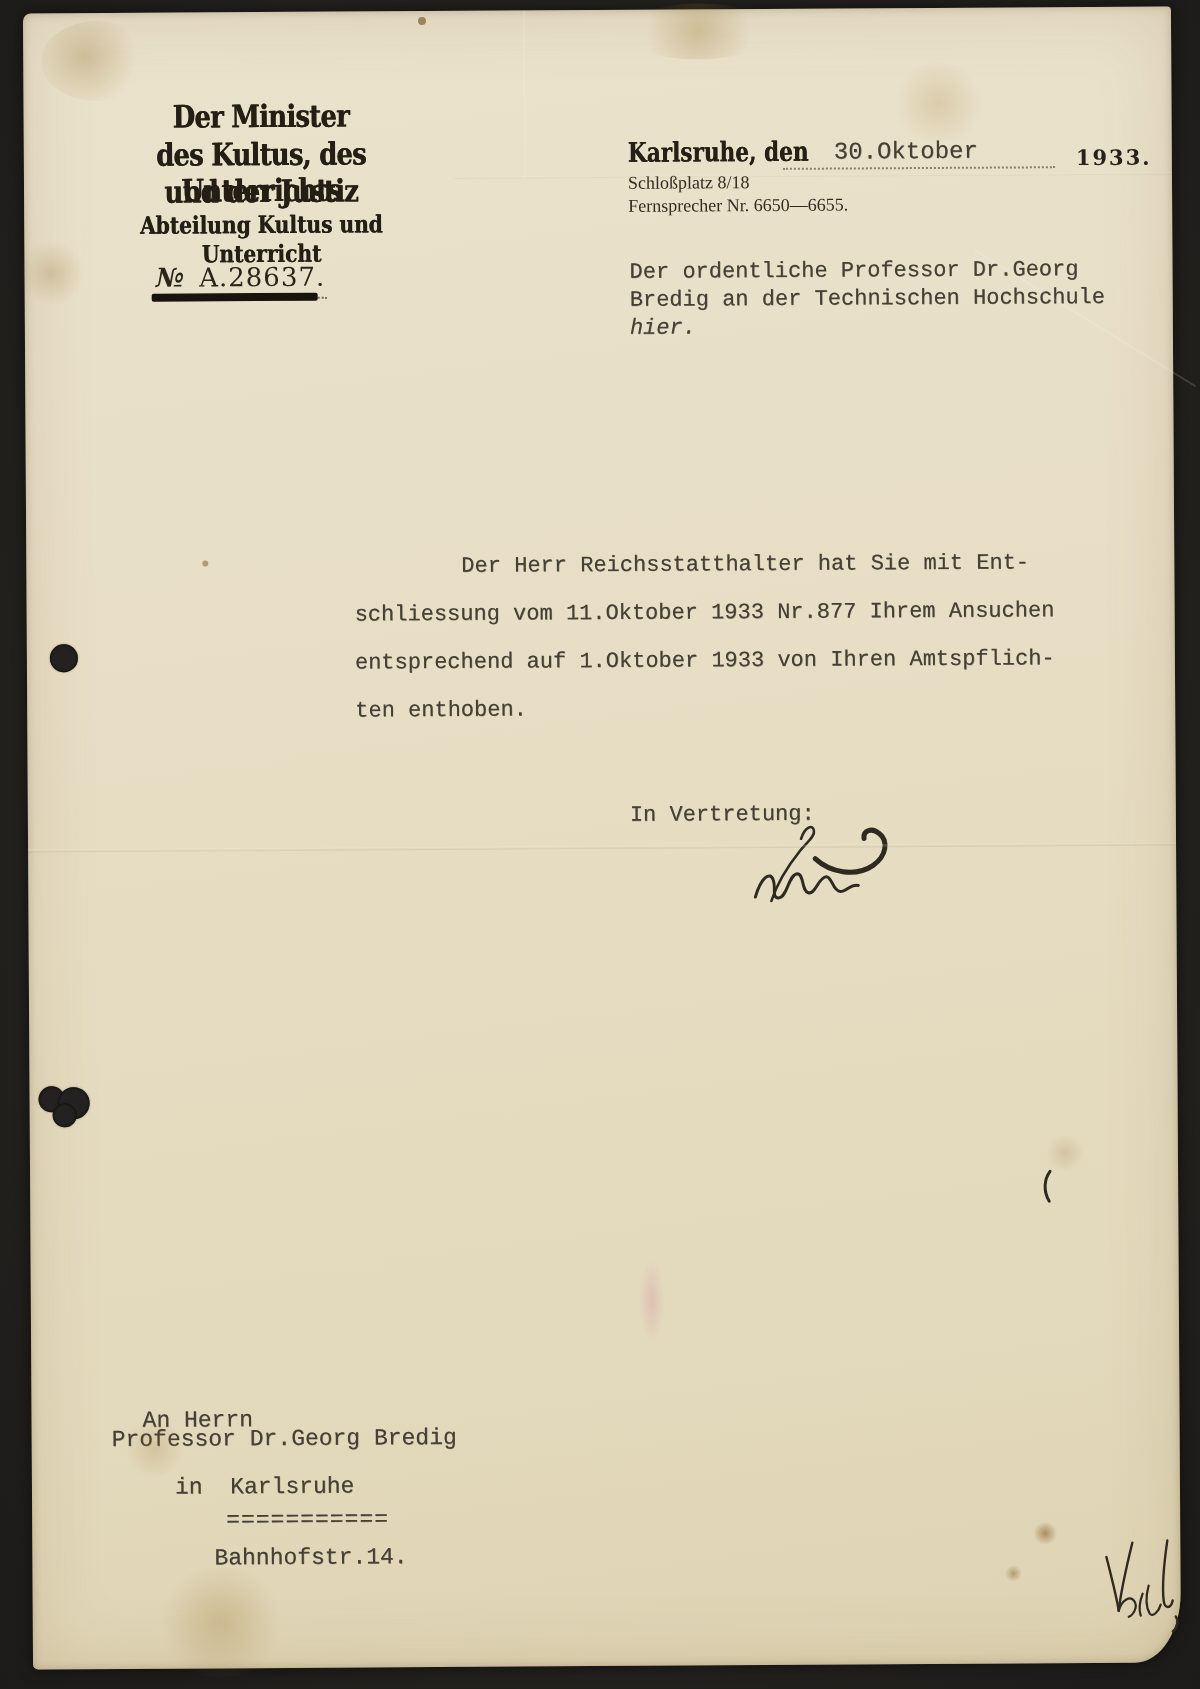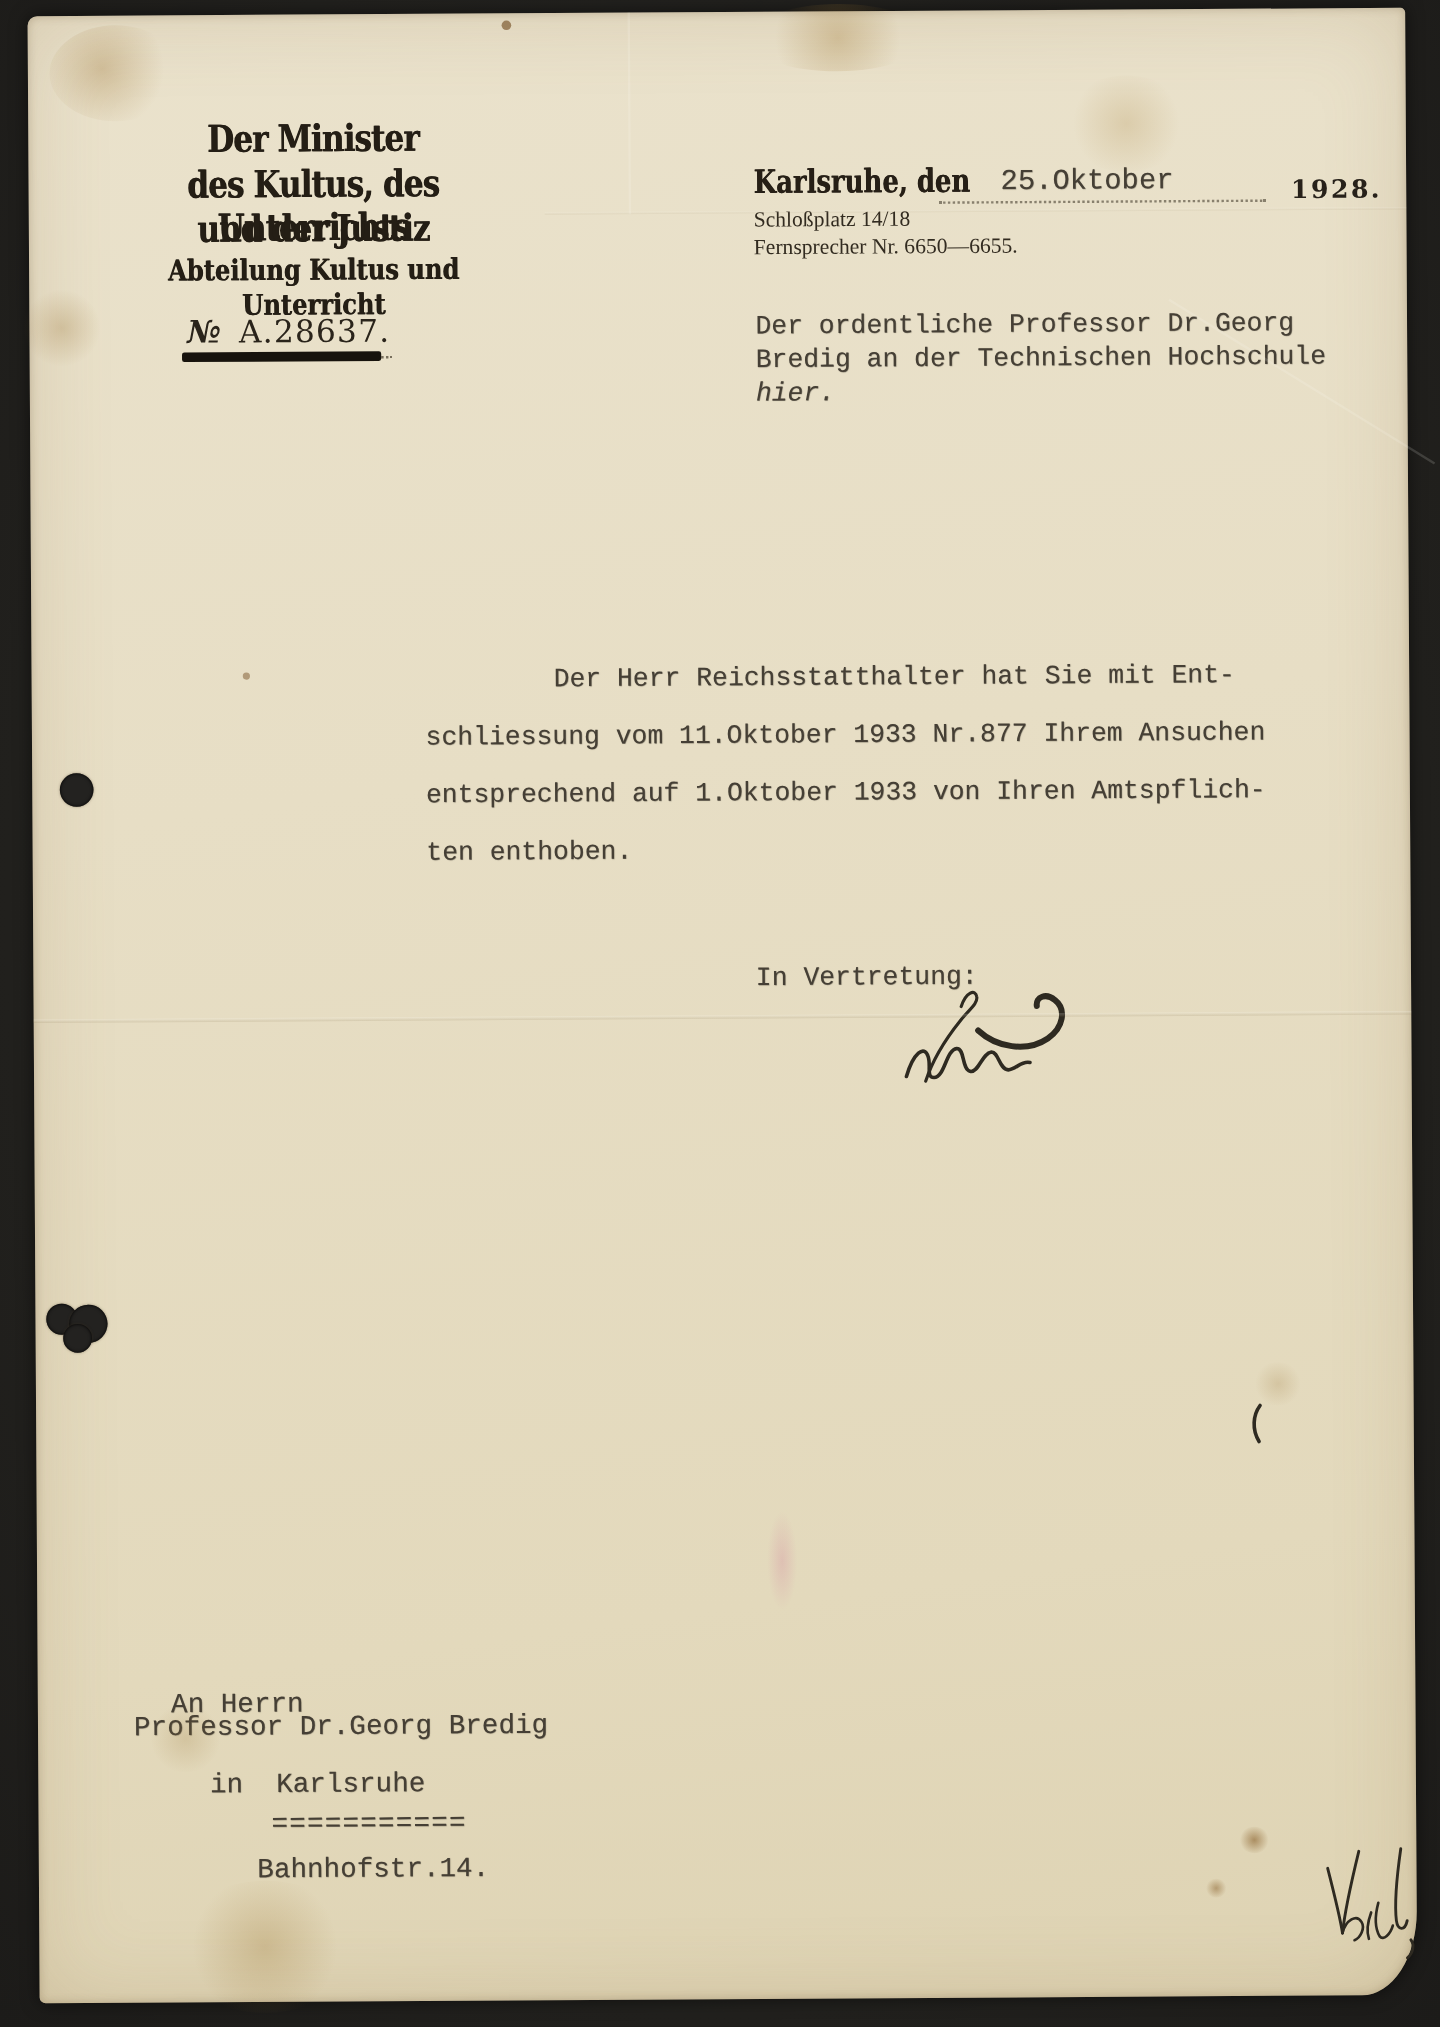--- a/index.html
+++ b/index.html
@@ -69,23 +69,23 @@
     <div class="lh-line fraktur" style="top:161px;font-size:31px;">und der Justiz</div>
     <div class="lh-line fraktur" style="top:198px;font-size:24px;letter-spacing:0;">Abteilung Kultus und Unterricht</div>
 
     <div class="filenum">
       <span class="no">№</span><span>A.28637.</span>
     </div>
     <div class="filenum-bar"></div>
 
     <div class="place">Karlsruhe, den</div>
     <div class="dotline"></div>
-    <div class="tw tw24" style="left:810px;top:130px;">25.Oktober</div>
-    <div class="year">1928.</div>
-    <div class="smallserif" style="top:163px;">Schloßplatz 14/18</div>
+    <div class="tw tw24" style="left:810px;top:130px;">30.Oktober</div>
+    <div class="year">1933.</div>
+    <div class="smallserif" style="top:163px;">Schloßplatz 8/18</div>
     <div class="smallserif" style="top:186px;">Fernsprecher Nr. 6650—6655.</div>
 
     <div class="tw tw22" style="left:605px;top:250px;">Der ordentliche Professor Dr.Georg</div>
     <div class="tw tw22" style="left:605px;top:278px;">Bredig an der Technischen Hochschule</div>
     <div class="tw tw22" style="left:605px;top:306px;font-style:italic;">hier.</div>
 
     <div class="tw tw22" style="left:435px;top:543px;">Der Herr Reichsstatthalter hat Sie mit Ent-</div>
     <div class="tw tw22" style="left:328px;top:591px;">schliessung vom 11.Oktober 1933 Nr.877 Ihrem Ansuchen</div>
     <div class="tw tw22" style="left:328px;top:639px;">entsprechend auf 1.Oktober 1933 von Ihren Amtspflich-</div>
     <div class="tw tw22" style="left:328px;top:687px;">ten enthoben.</div>

